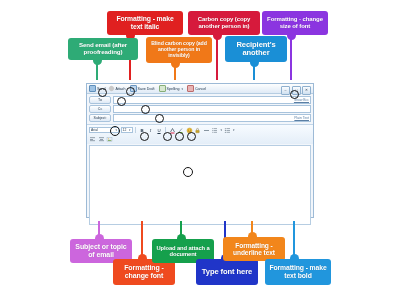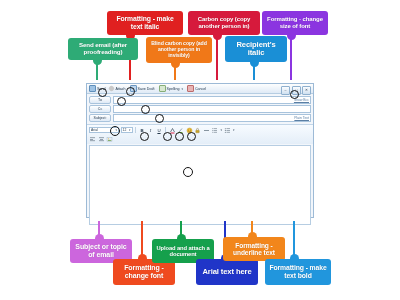--- a/index.html
+++ b/index.html
@@ -264,21 +264,21 @@
       <div class="knob" style="background: rgb(214, 26, 60);"></div>
     </div>
     <div class="label" style="left: 188px; top: 11px; width: 72px; height: 24px; background: rgb(214, 26, 60); font-size: 6px;">
       <span>Carbon copy (copy another person in)</span>
     </div>
     <div class="pin down" style="left: 253px; top: 62px; width: 2px; height: 18px;">
       <div class="stem" style="background: rgb(26, 143, 214);"></div>
       <div class="knob" style="background: rgb(26, 143, 214);"></div>
     </div>
     <div class="label" style="left: 225px; top: 36px; width: 62px; height: 26px; background: rgb(26, 143, 214); font-size: 7.6px;">
-      <span>Recipient's italic</span>
+      <span>Recipient's another</span>
     </div>
     <div class="pin down" style="left: 290px; top: 35px; width: 2px; height: 45px;">
       <div class="stem" style="background: rgb(139, 53, 224);"></div>
       <div class="knob" style="background: rgb(139, 53, 224);"></div>
     </div>
     <div class="label" style="left: 262px; top: 11px; width: 66px; height: 24px; background: rgb(139, 53, 224); font-size: 6px;">
       <span>Formatting - change size of font</span>
     </div>
   </div>
 
@@ -449,21 +449,21 @@
       <div class="knob" style="background: rgb(21, 160, 76);"></div>
     </div>
     <div class="label" style="left: 152px; top: 239px; width: 62px; height: 24px; background: rgb(21, 160, 76); font-size: 5.8px;">
       <span>Upload and attach a document</span>
     </div>
     <div class="pin up" style="left: 224px; top: 221px; width: 2px; height: 38px;">
       <div class="stem" style="background: rgb(32, 53, 200);"></div>
       <div class="knob" style="background: rgb(32, 53, 200);"></div>
     </div>
     <div class="label" style="left: 196px; top: 259px; width: 62px; height: 26px; background: rgb(32, 53, 200); font-size: 7.6px;">
-      <span>Arial text here</span>
+      <span>Type font here</span>
     </div>
     <div class="pin up" style="left: 251px; top: 221px; width: 2px; height: 16px;">
       <div class="stem" style="background: rgb(242, 134, 27);"></div>
       <div class="knob" style="background: rgb(242, 134, 27);"></div>
     </div>
     <div class="label" style="left: 223px; top: 237px; width: 62px; height: 24px; background: rgb(242, 134, 27); font-size: 6.6px;">
       <span>Formatting - underline text</span>
     </div>
     <div class="pin up" style="left: 293px; top: 221px; width: 2px; height: 38px;">
       <div class="stem" style="background: rgb(33, 150, 221);"></div>

